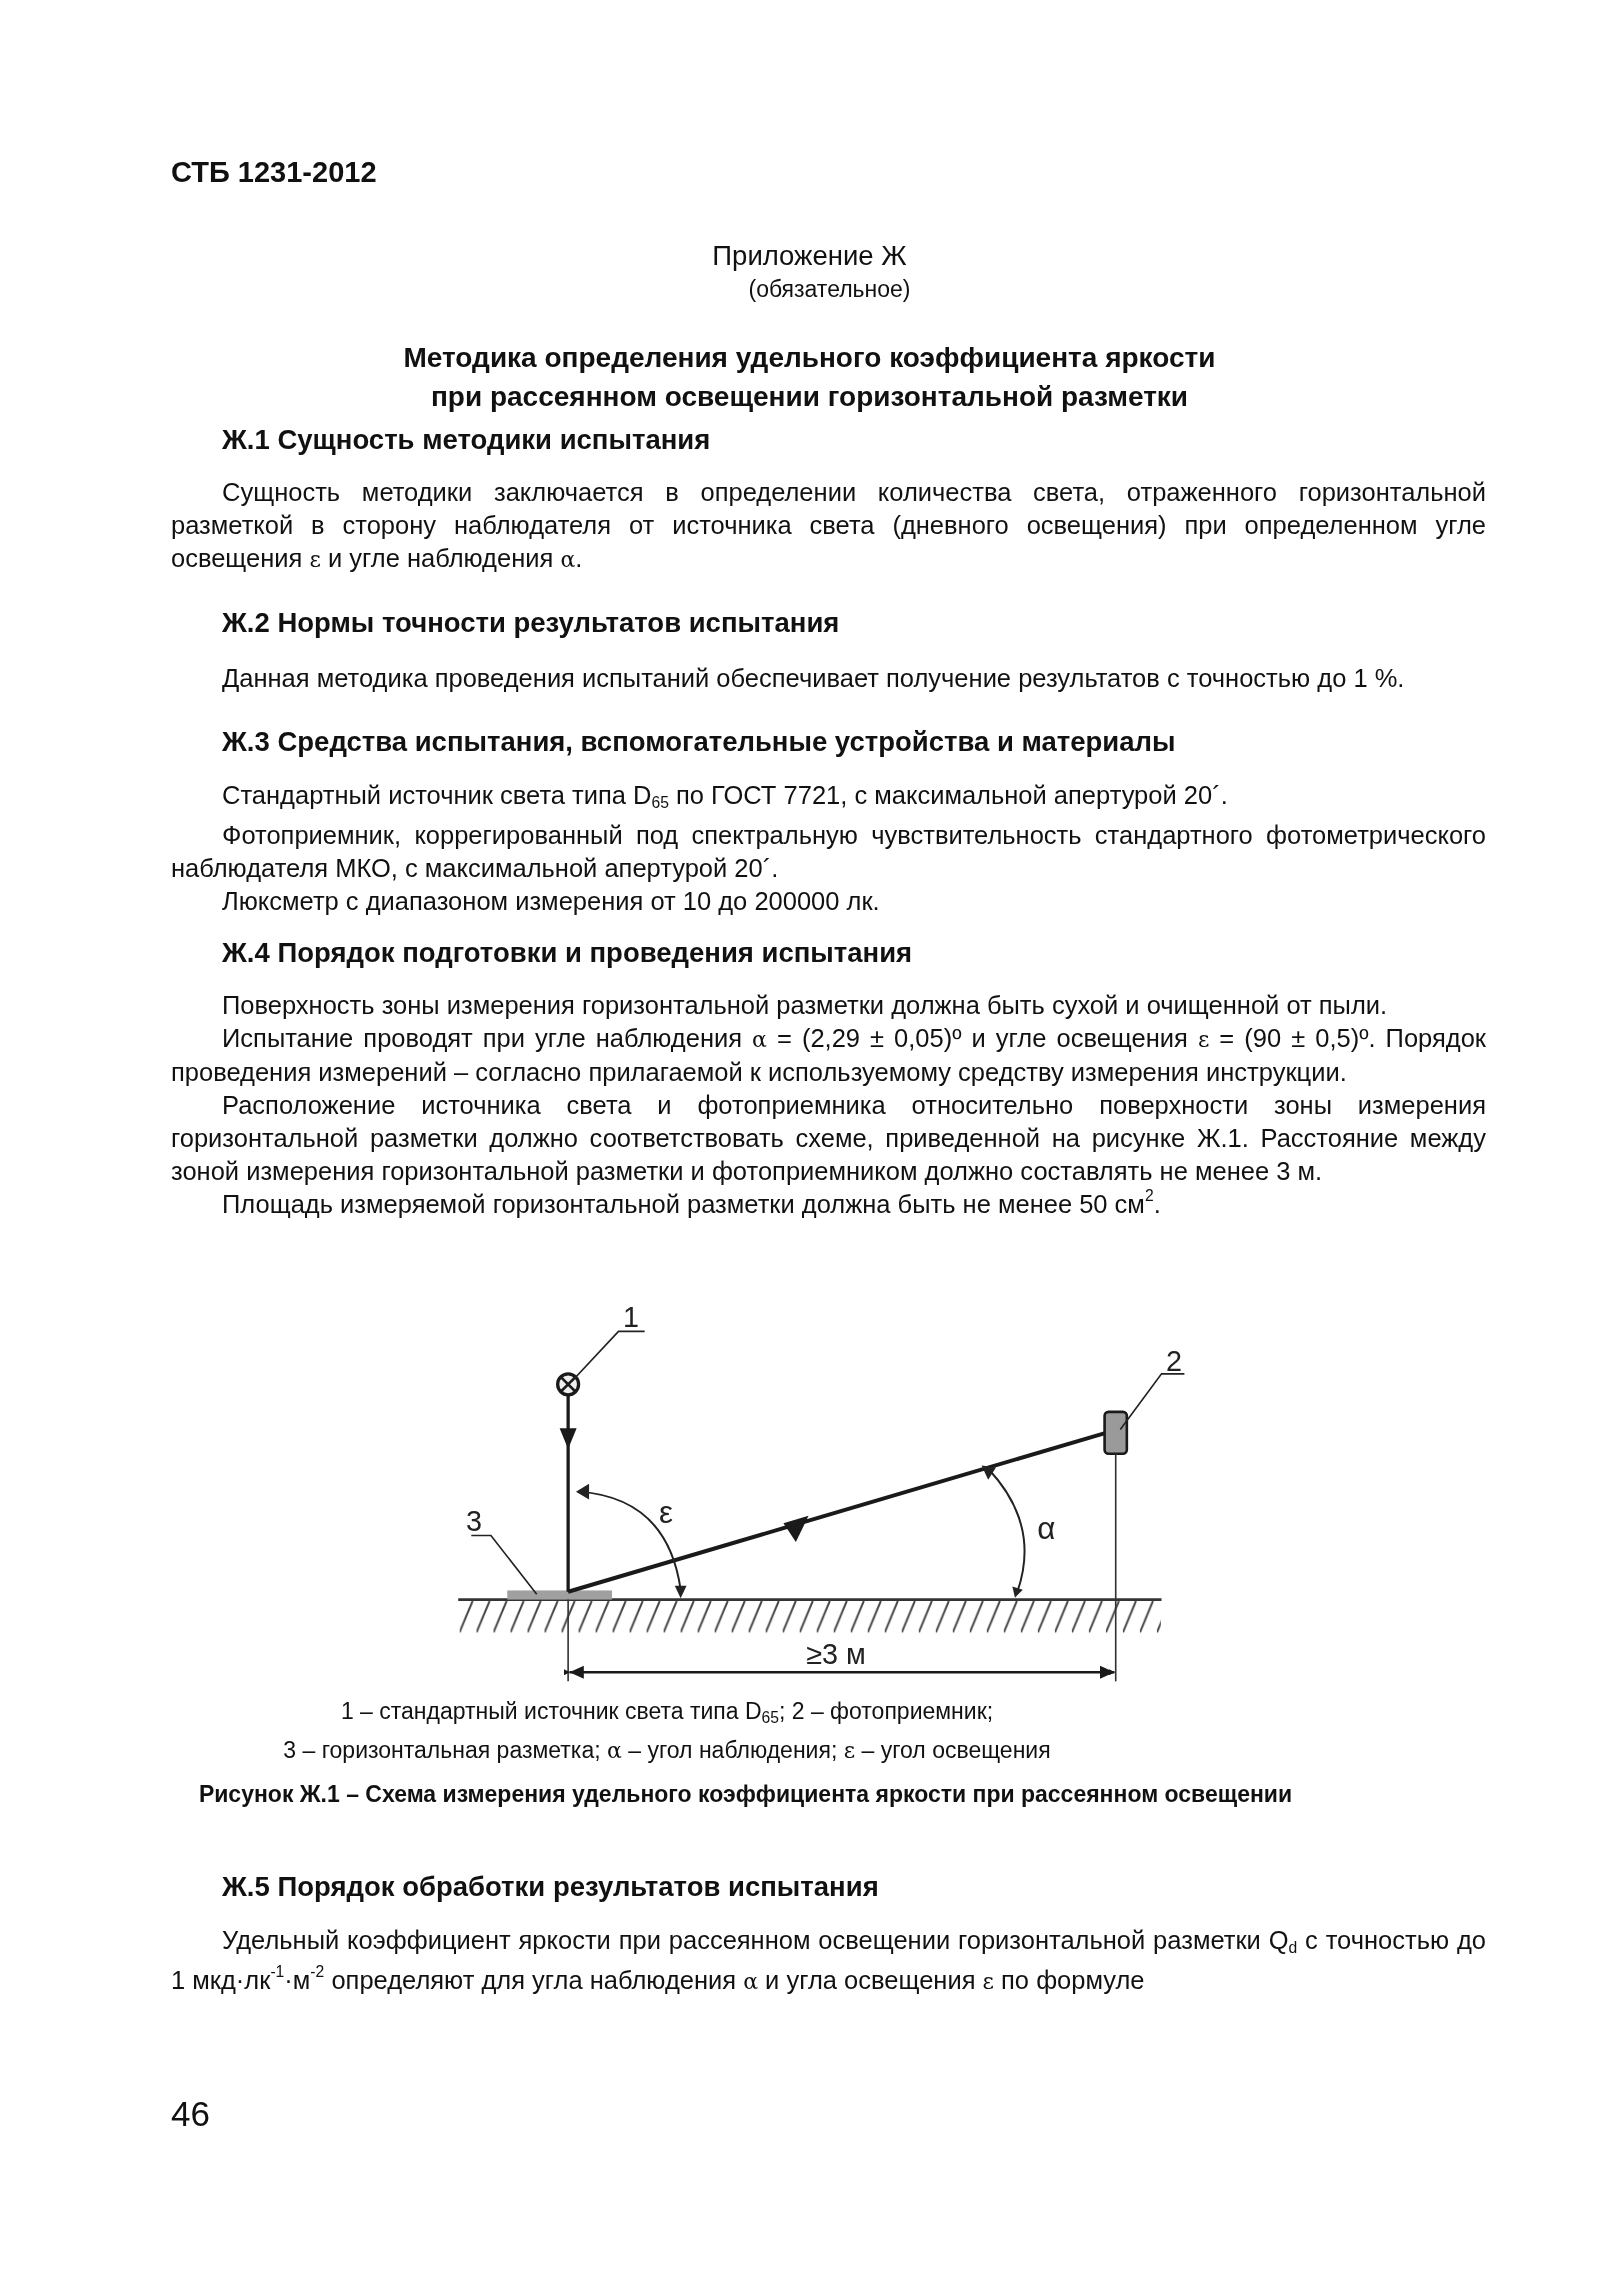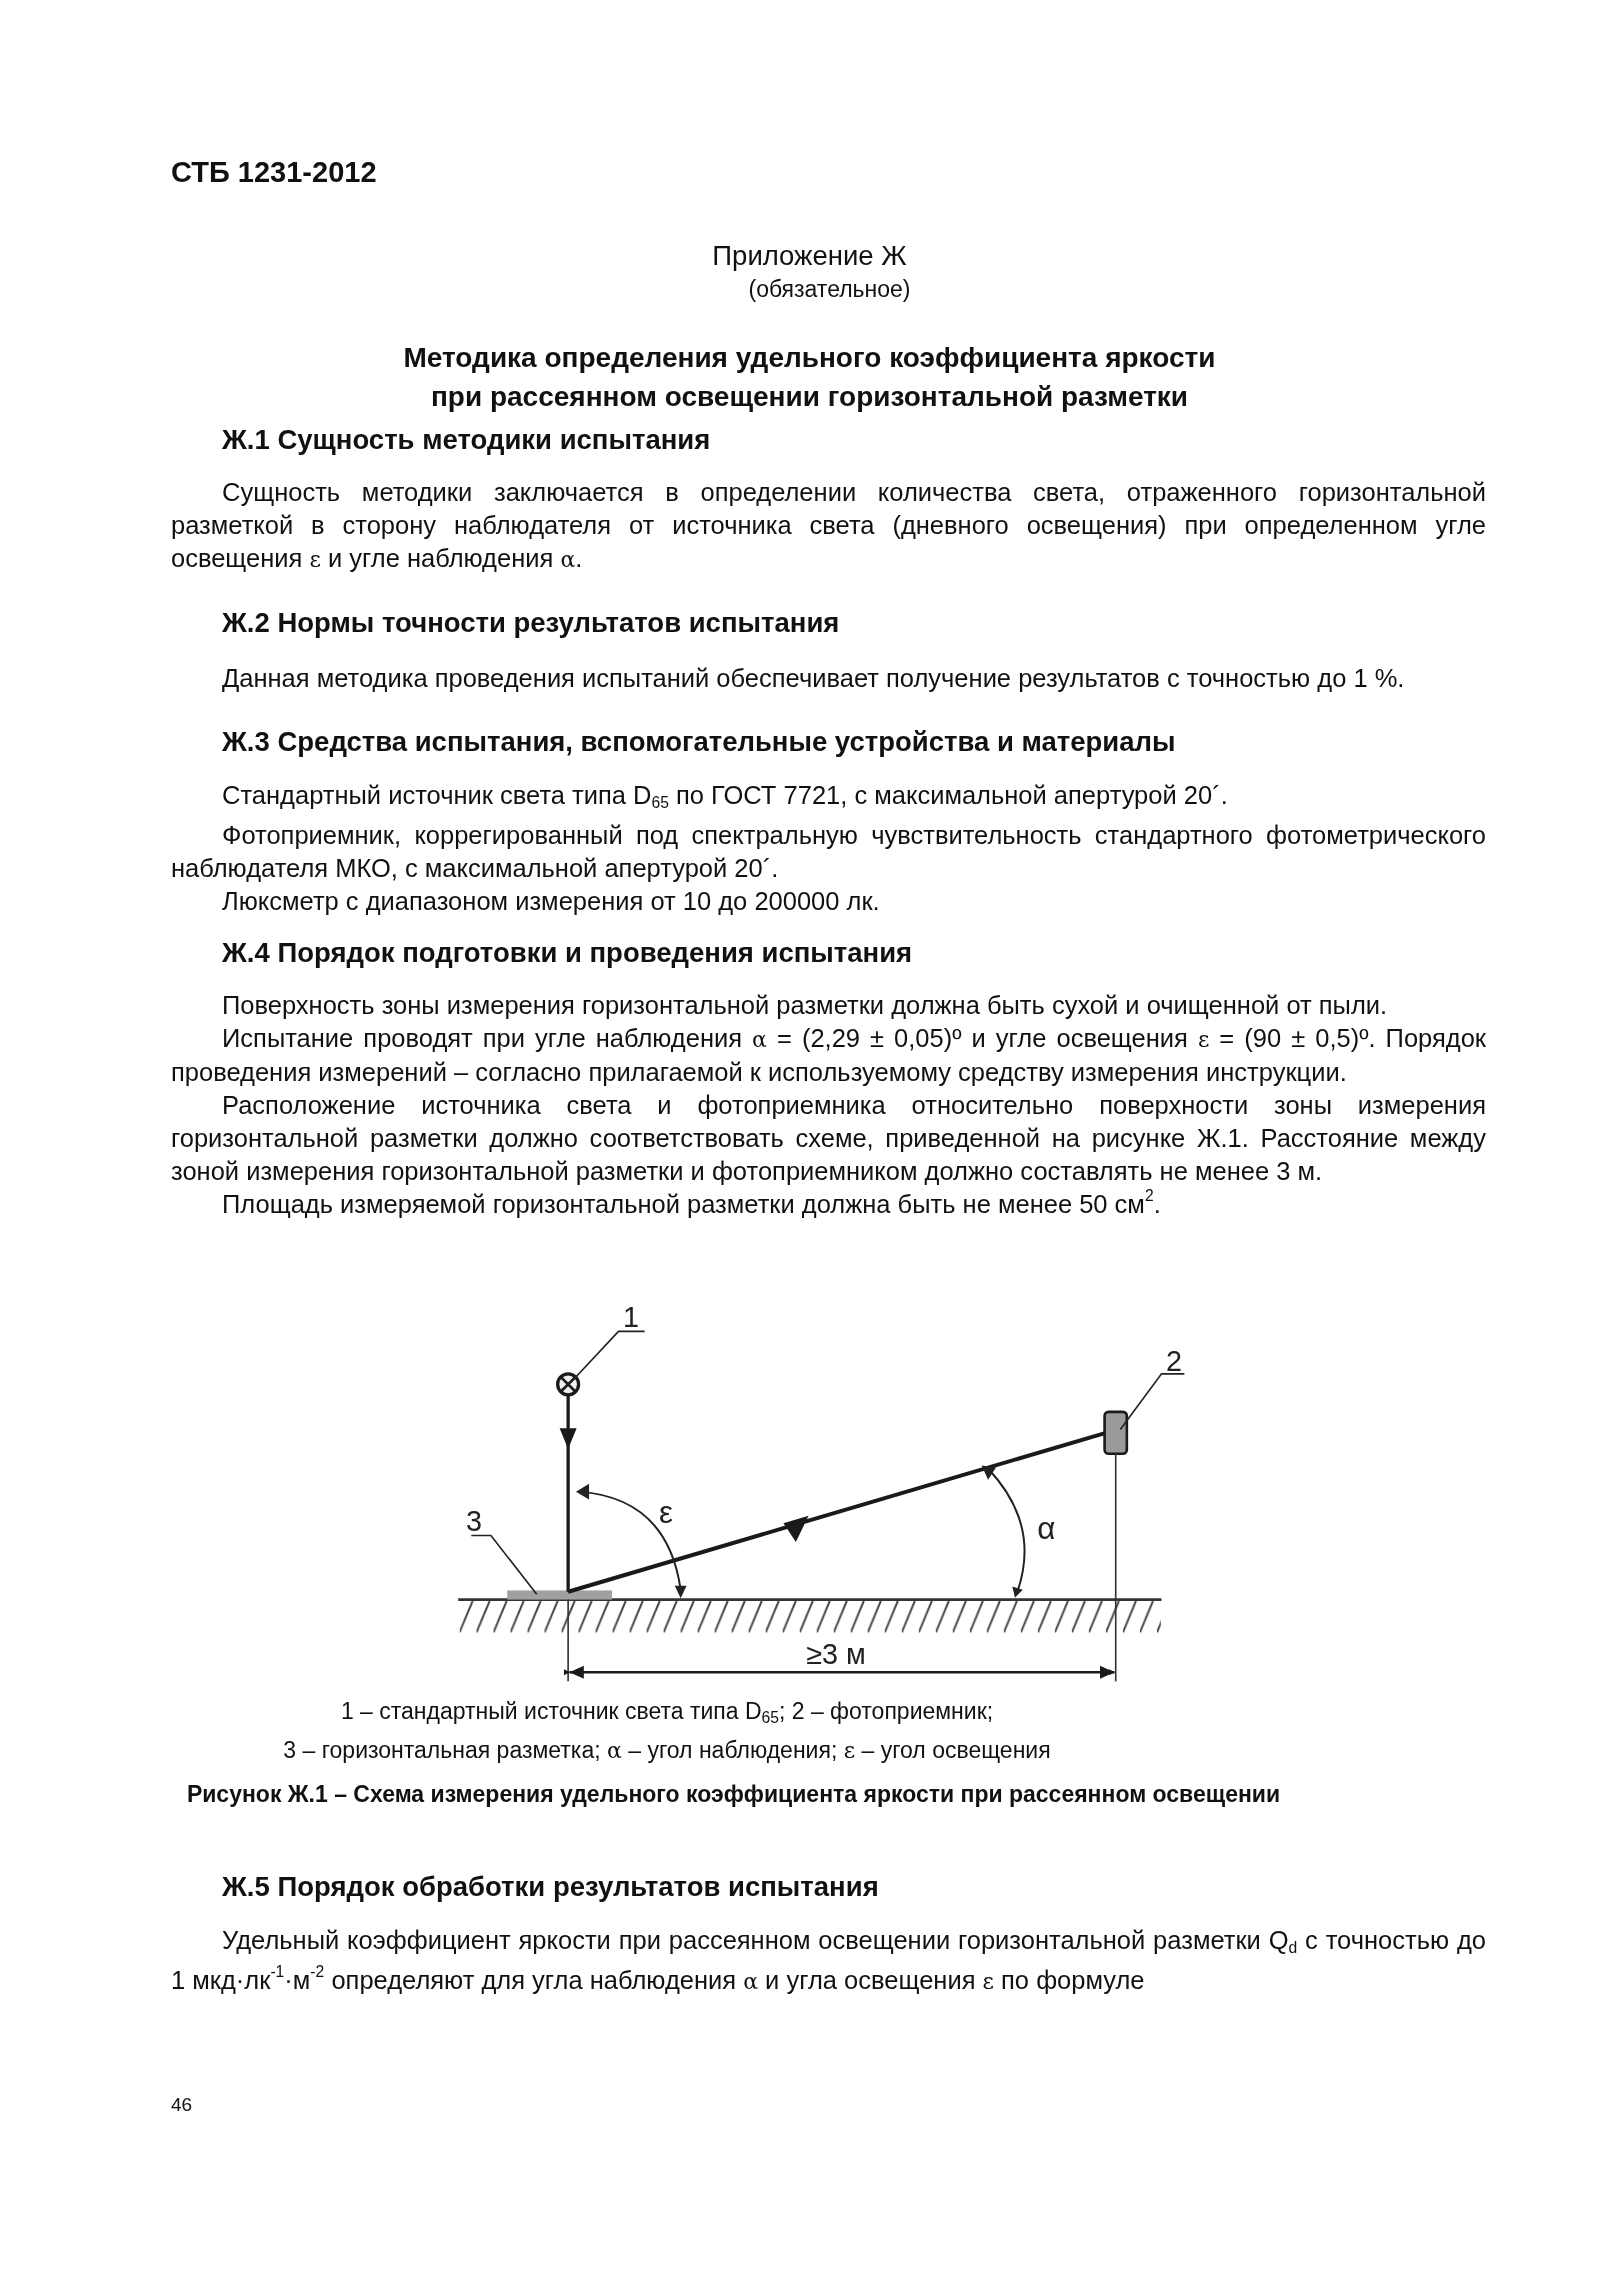--- a/index.html
+++ b/index.html
@@ -11,22 +11,22 @@
   .annex-title { top:232px; font-size:27.5px; font-weight:normal; }
   .annex-type { top:268px; font-size:23px;padding-left:20px; }
   .main-title { top:330px; font-size:28px; font-weight:bold; line-height:39px; }
   .sec-h { left:222px; font-size:27.5px; font-weight:bold; }
   .para { left:171px; width:1315px; font-size:25.5px; line-height:33px; text-align:justify; }
   .para p { margin:0; text-indent:51px; }
   sub { font-size:15.7px; vertical-align:-3.9px; }
   sup { font-size:15.7px; vertical-align:11.8px; line-height:0; }
   .greek { font-family:"DejaVu Serif", serif; font-size:22px; }
   .legend { top:1695px; left:0; width:1334px; text-align:center; font-size:23px; line-height:33px; }
-  .fig-caption { top:1781px; left:0; width:1467px; text-align:center; font-size:23px; font-weight:bold; }
-  .page-num { left:171px; top:2094px; font-size:19px; }
+  .fig-caption { top:1781px; left:0; width:1467px; text-align:center; font-size:23px; font-weight:bold;padding-left:12px; }
+  .page-num { left:171px; top:2094px; font-size:35px; }
   svg text { font-family:"Liberation Sans", sans-serif; }
 </style>
 </head>
 <body>
 
 <div class="abs doc-id">СТБ 1231-2012</div>
 
 <div class="abs center annex-title">Приложение Ж</div>
 <div class="abs center annex-type">(обязательное)</div>
 <div class="abs center main-title">

